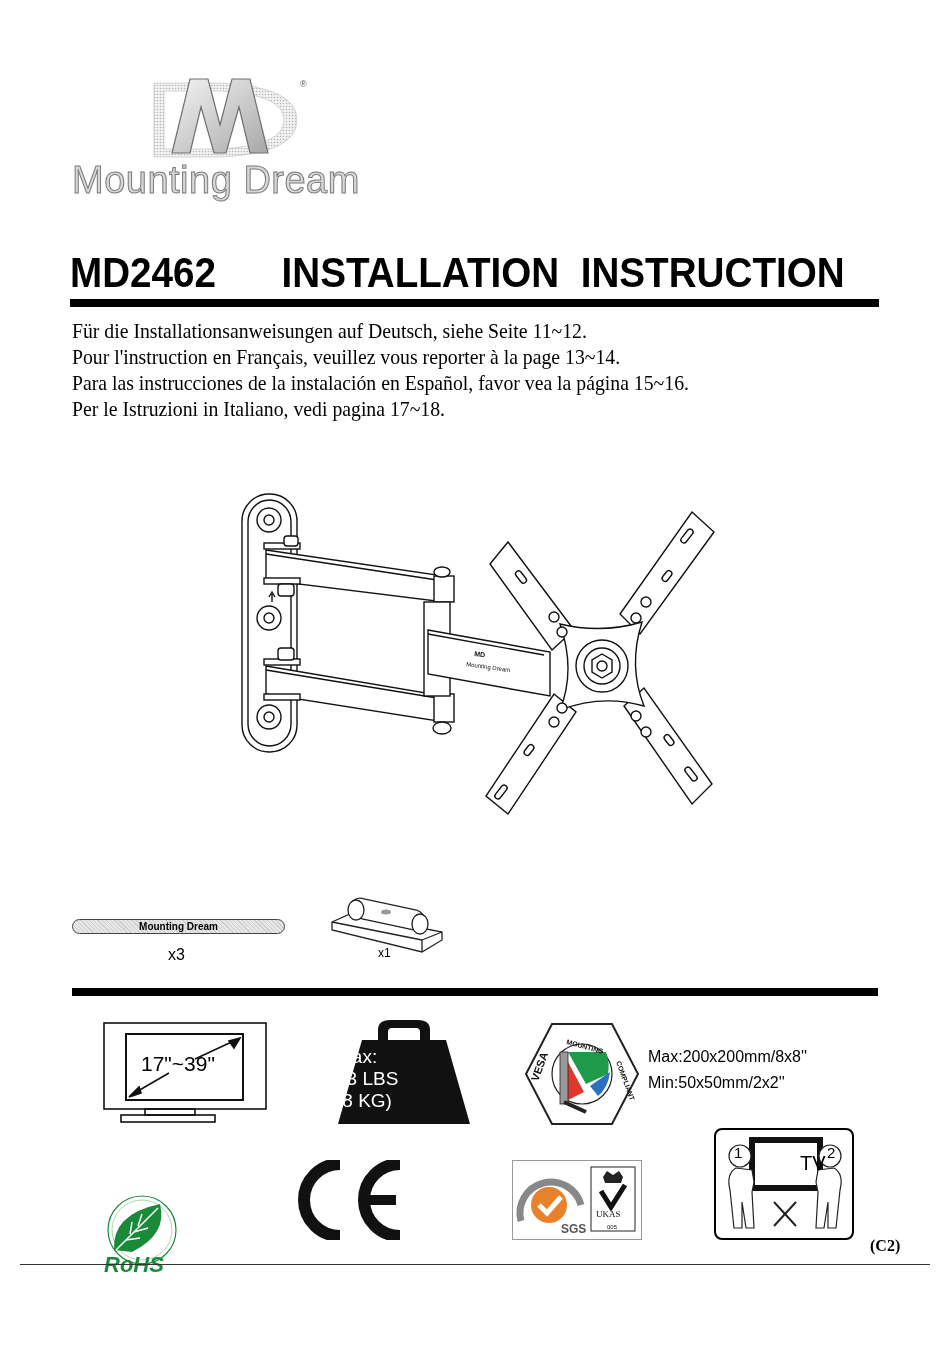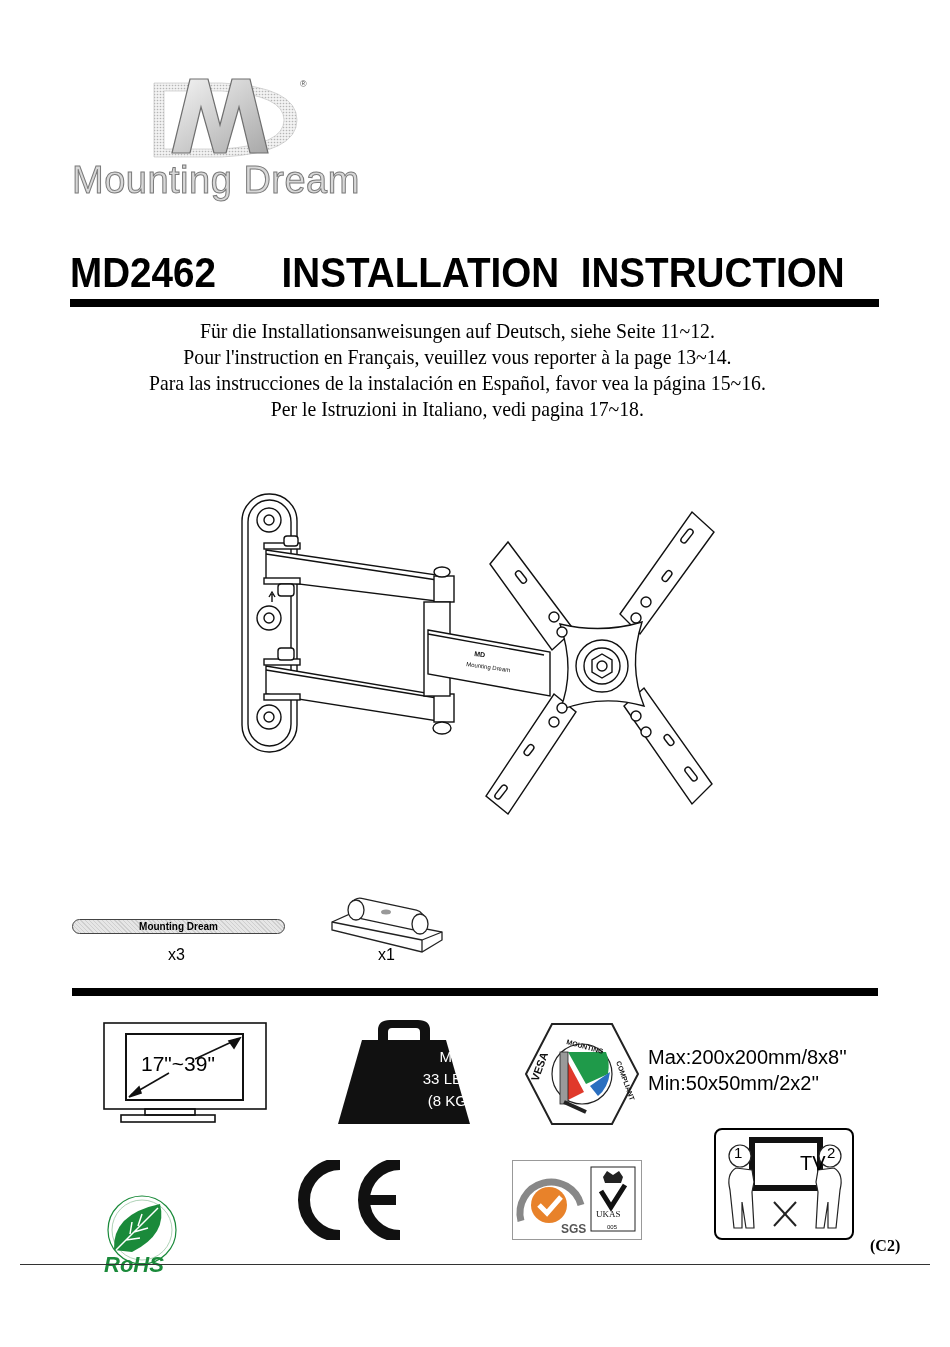--- a/index.html
+++ b/index.html
@@ -11,43 +11,43 @@
     #logo .brand-text { position: absolute; left: 0; top: 84px; font-family: "Liberation Sans", sans-serif; font-size: 38px; color: #d8d8d8; letter-spacing: 0.5px;
       -webkit-text-stroke: 1px #7a7a7a; white-space: nowrap; }
     #logo .reg { position: absolute; left: 228px; top: 4px; font-size: 9px; color: #555; }
 
     
     #title { left: 70px; top: 248px; width: 810px; height: 50px; font-family: "Liberation Sans", sans-serif; font-weight: bold; font-size: 42px; line-height: 50px; white-space: nowrap; transform: scaleX(0.92); transform-origin: left top; }
     #title .model { display: inline-block; width: 230px; }
     #title-rule { left: 70px; top: 299px; width: 809px; height: 8px; background: #000; }
 
     
-    #langs { left: 72px; top: 318px; width: 820px; font-family: "Liberation Serif", serif; font-size: 21px; line-height: 26px; text-align: center; }
+    #langs { left: 72px; top: 318px; width: 820px; font-family: "Liberation Serif", serif; font-size: 21px; line-height: 26px; }
     #langs div { white-space: nowrap; transform: scaleX(0.94); transform-origin: left top; }
 
     
     #product { left: 232px; top: 484px; width: 490px; height: 370px; }
 
     
     #part-strip { left: 72px; top: 919px; width: 213px; height: 15px; border: 1.5px solid #444; border-radius: 8px; box-sizing: border-box;
       background: repeating-linear-gradient(45deg, #e6e6e6 0 2px, #cfcfcf 2px 3px); }
     #part-strip span { position: absolute; left: 0; right: 0; top: -1px; text-align: center; font-size: 10px; font-weight: bold; line-height: 15px; }
     #qty1 { left: 168px; top: 946px; font-size: 16px; }
     #part-level { left: 328px; top: 896px; width: 118px; height: 58px; }
-    #qty2 { left: 378px; top: 946px; font-size: 16px; }
+    #qty2 { left: 378px; top: 946px; font-size: 12px; }
 
     #mid-rule { left: 72px; top: 988px; width: 806px; height: 8px; background: #000; }
 
     
     #tv-size { left: 103px; top: 1021px; width: 166px; height: 105px; }
     #tv-size .label { position: absolute; left: 38px; top: 31px; font-size: 21px; }
     #weight { left: 336px; top: 1018px; width: 136px; height: 108px; }
-    #weight .w-text { position: absolute; left: 0; width: 136px; top: 28px; text-align: right; color: #fff; font-size: 15px; line-height: 22px; }
+    #weight .w-text { position: absolute; left: 0; width: 136px; top: 28px; text-align: left; color: #fff; font-size: 19px; line-height: 22px; }
     #vesa-logo { left: 524px; top: 1022px; width: 116px; height: 104px; }
-    #vesa-specs { left: 648px; top: 1044px; font-size: 20px; line-height: 26px; }
+    #vesa-specs { left: 648px; top: 1044px; font-size: 16px; line-height: 26px; }
 
     
     #rohs { left: 102px; top: 1194px; width: 90px; height: 82px; }
     #ce { left: 292px; top: 1160px; width: 112px; height: 80px; }
     #sgs { left: 512px; top: 1160px; width: 130px; height: 80px; border: 1px solid #999; box-sizing: border-box; }
     #install-box { left: 714px; top: 1128px; width: 140px; height: 112px; border: 2px solid #000; border-radius: 8px; box-sizing: border-box; }
     #install-box .tvlbl { position: absolute; left: 52px; top: 22px; font-size: 20px; margin-left: 32px; }
     #install-box .n1 { position: absolute; left: 18px; top: 14px; font-size: 15px; }
     #install-box .n2 { position: absolute; left: 111px; top: 14px; font-size: 15px; }
 

